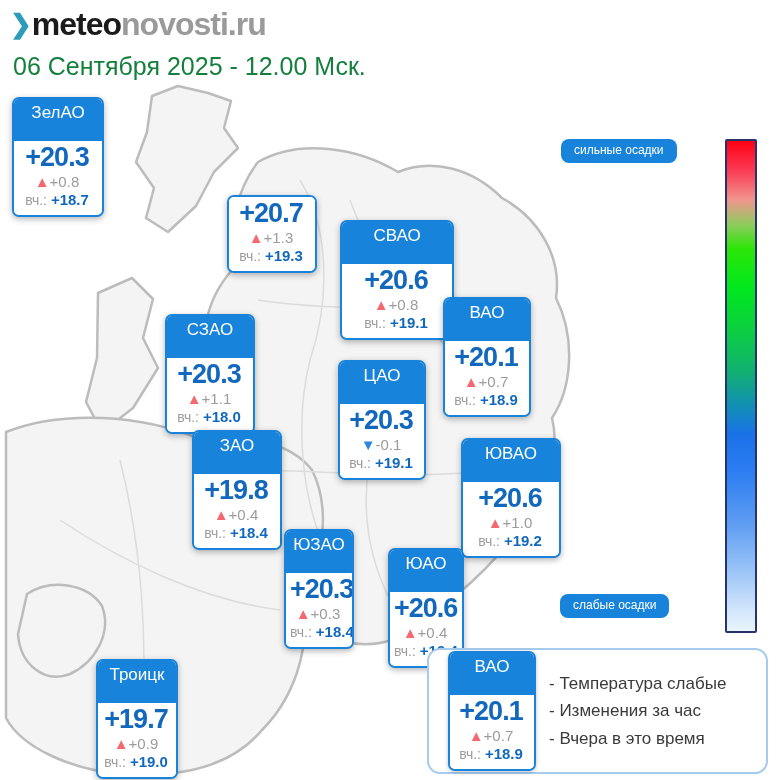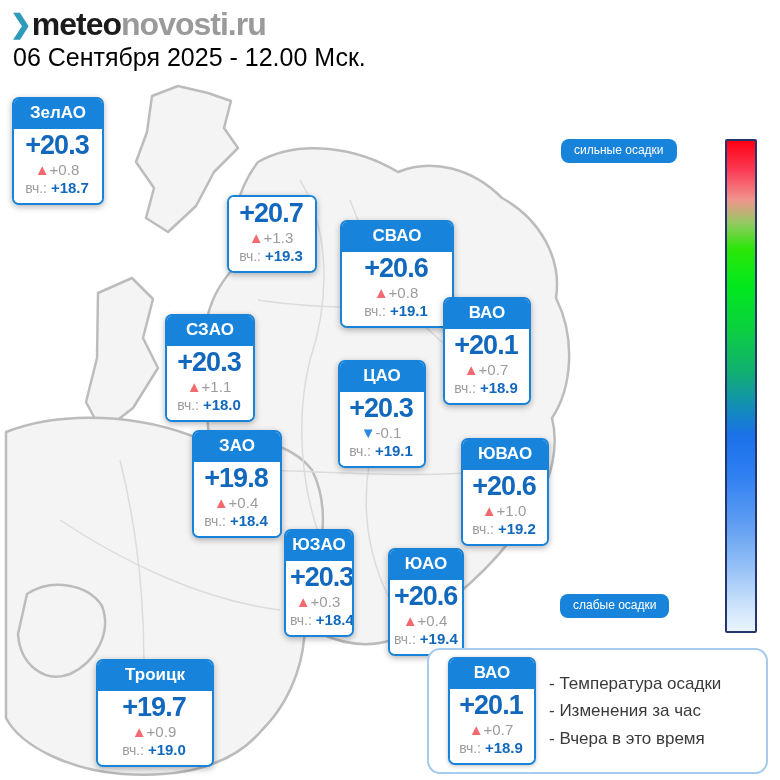--- a/index.html
+++ b/index.html
@@ -18,33 +18,33 @@
     overflow:hidden;
     font-family:"Liberation Sans", sans-serif;
   }
   .map-svg{position:absolute;left:0;top:0;z-index:0;}
 
   
   .logo{position:absolute;left:10px;top:6px;z-index:5;font-weight:bold;font-size:32px;letter-spacing:-1px;cursor:pointer;white-space:nowrap;}
   .logo .chev{color:#2E9BBB;font-size:26px;font-weight:bold;margin-right:1px;vertical-align:2px;}
   .logo .p1{color:#1b1b1b;}
   .logo .p2{color:#9a9a9a;}
-  .dateline{position:absolute;left:13px;top:43px;z-index:5;font-size:25px;color:#000000;}
+  .dateline{position:absolute;left:13px;top:52px;z-index:5;font-size:25px;color:#15803d;}
 
   
   .card{
     position:absolute;z-index:4;width:90px;
     background:#fff;border:2px solid var(--blue);border-radius:7px;
     box-shadow:0 2px 6px rgba(0,0,0,.3);
     overflow:hidden;cursor:pointer;
   }
   .card.static{position:relative;z-index:1;box-shadow:0 1px 4px rgba(0,0,0,.25);flex:0 0 auto;cursor:default;}
   .card-title{
     background:var(--blue);color:#fff;text-align:center;
-    font-weight:bold;font-size:17px;padding:4px 2px 6px;
+    font-weight:normal;font-size:17px;padding:4px 2px 18px;
   }
   .card-body{padding:3px 6px 5px 4px;text-align:center;background:#fff;}
   .temp{color:var(--temp-blue);font-weight:bold;font-size:27px;line-height:1.02;letter-spacing:-1px;}
   .change-row{font-size:15px;color:var(--gray-txt);line-height:1.25;margin-top:1px;}
   .tri{font-size:15px;}
   .tri.up{color:var(--up-red);}
   .tri.down{color:var(--down-blue);}
   .yest-row{font-size:14px;line-height:1.25;white-space:nowrap;}
   .ylabel{color:var(--gray-txt);}
   .yval{color:var(--temp-blue);font-weight:bold;font-size:15px;}
@@ -169,21 +169,21 @@
     <div class="card-body">
       <div class="temp">+20.3</div>
       <div class="change-row">
         <span class="tri down">▼</span><span class="delta">-0.1</span>
       </div>
       <div class="yest-row">
         <span class="ylabel">вч.:</span> <span class="yval">+19.1</span>
       </div>
     </div>
   </div>
-    <div class="card" style="width: 88px; left: 461px; top: 438px;">
+    <div class="card" style="width: 100px; left: 461px; top: 438px;">
     <div class="card-title">ЮВАО</div>
     <div class="card-body">
       <div class="temp">+20.6</div>
       <div class="change-row">
         <span class="tri up">▲</span><span class="delta">+1.0</span>
       </div>
       <div class="yest-row">
         <span class="ylabel">вч.:</span> <span class="yval">+19.2</span>
       </div>
     </div>
@@ -217,21 +217,21 @@
     <div class="card-body">
       <div class="temp">+20.6</div>
       <div class="change-row">
         <span class="tri up">▲</span><span class="delta">+0.4</span>
       </div>
       <div class="yest-row">
         <span class="ylabel">вч.:</span> <span class="yval">+19.4</span>
       </div>
     </div>
   </div>
-    <div class="card" style="width: 118px; left: 96px; top: 659px;">
+    <div class="card" style="width: 82px; left: 96px; top: 659px;">
     <div class="card-title">Троицк</div>
     <div class="card-body">
       <div class="temp">+19.7</div>
       <div class="change-row">
         <span class="tri up">▲</span><span class="delta">+0.9</span>
       </div>
       <div class="yest-row">
         <span class="ylabel">вч.:</span> <span class="yval">+19.0</span>
       </div>
     </div>
@@ -247,17 +247,17 @@
       <div class="change-row">
         <span class="tri up">▲</span><span class="delta">+0.7</span>
       </div>
       <div class="yest-row">
         <span class="ylabel">вч.:</span> <span class="yval">+18.9</span>
       </div>
     </div>
   </div>
     </span>
   <div class="legend-lines" id="legend-lines">
-      <div>- Температура осадки</div>
+      <div>- Температура слабые</div>
       <div>- Изменения за час</div>
       <div>- Вчера в это время</div>
     </div>
 </div>
 
 </body></html>

